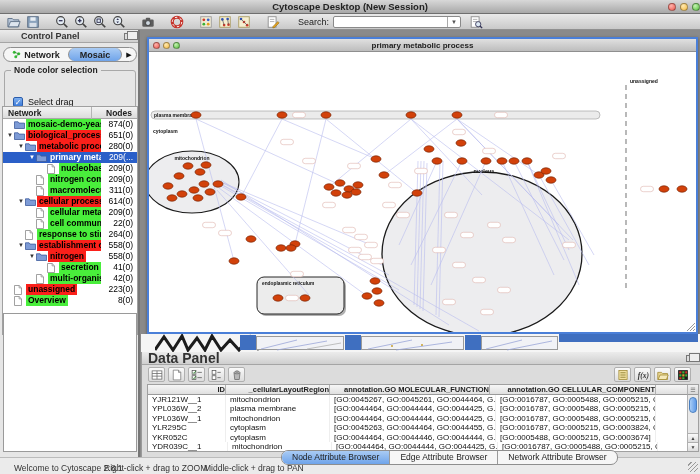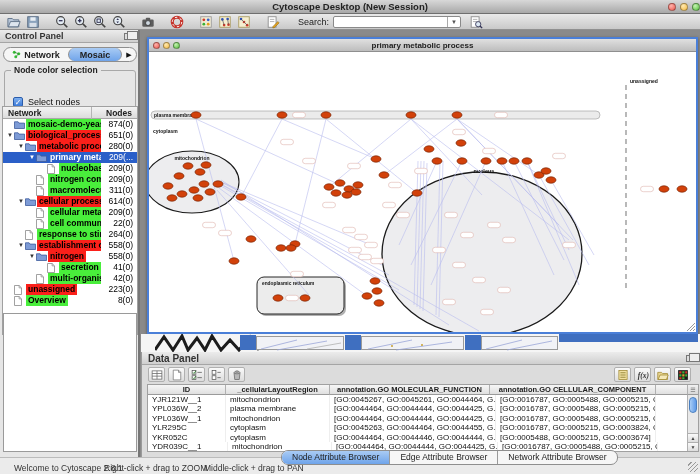--- a/index.html
+++ b/index.html
@@ -26,21 +26,21 @@
   .tb-icon svg { width:14px; height:13px; }
   #search-label { font-size:9px; color:#222; margin:0 4px 0 4px; }
   #search-wrap { width:128px; height:12px; background:#fff; border:1px solid #8a8a8a; border-radius:2px;
     display:flex; align-items:center; }
   #search-input { flex:1; border:none; outline:none; font-size:8px; height:10px; width:100px; background:transparent;}
   #search-arrow { width:13px; height:10px; border-left:1px solid #aaa; font-size:6px; color:#555; text-align:center; line-height:10px; }
 
   
   #controlpanel { left:0; top:30px; width:140px; height:427px; background:#e6e6e6; border-right:2px solid #777; }
   #cp-header { left:0; top:0; width:138px; height:13px; background:linear-gradient(#ececec,#cfcfcf);
-    border-bottom:1px solid #a5a5a5; font-size:9px; font-weight:bold; color:#333; padding-left:5px; line-height:13px; }
+    border-bottom:1px solid #a5a5a5; font-size:9px; font-weight:bold; color:#333; padding-left:21px; line-height:13px; }
   .float-icon { position:absolute; right:5px; top:3px; width:9px; height:7px; border:1px solid #777; background:#ddd; }
   .float-icon::after { content:""; position:absolute; left:2px; top:-3px; width:9px; height:7px; border:1px solid #777; background:#eee; }
   #cp-tabs { left:3px; top:17px; width:134px; height:15px; background:#f6f6f6; border:1px solid #8e8e8e; border-radius:8px;
     display:flex; overflow:hidden; }
   .cp-tab { height:100%; display:flex; align-items:center; justify-content:center; font-size:9px; font-weight:bold; color:#222; }
   #tab-network { width:64px; gap:3px; }
   #tab-mosaic { width:54px; background:linear-gradient(#a9cbf4,#6fa4ea); border-left:1px solid #8e8e8e; border-right:1px solid #8e8e8e; border-radius:7px; }
   #tab-arrow { flex:1; font-size:7px; color:#111; display:flex; align-items:center; justify-content:center; }
   #groupbox { left:4px; top:40px; width:132px; height:42px; border:1px solid #a8a8a8; border-radius:3px; }
   #group-label { position:absolute; left:6px; top:-6px; background:#e6e6e6; font-size:8.5px; font-weight:bold; color:#222; padding:0 3px; }
@@ -83,30 +83,30 @@
 
   
   #bgstrip { left:141px; top:334px; width:559px; height:18px; background:#f5f5f5; overflow:hidden; }
   .frag { position:absolute; top:2px; height:14px; background:#f1f2f6; border:1px solid #9a9a9a; }
   .bluetab { position:absolute; top:1px; height:15px; width:16px; background:#3f6fc0; }
   #bluebar { position:absolute; left:418px; top:0; width:139px; height:8px; background:#3f6fc0; }
 
   
   #datapanel { left:141px; top:352px; width:559px; height:105px; background:#dcdcdc; border-left:1px solid #9a9a9a; }
   #dp-header { height:13px; background:linear-gradient(#ececec,#cfcfcf); border-bottom:1px solid #a5a5a5;
-    font-size:10px; font-weight:bold; color:#333; padding-left:6px; line-height:13px; position:relative; }
+    font-size:14px; font-weight:bold; color:#333; padding-left:6px; line-height:13px; position:relative; }
   #dp-toolbar { height:19px; display:flex; align-items:center; padding:0 6px; }
   .dp-icon { width:17px; height:15px; border:1px solid #b0b0b0; background:linear-gradient(#fafafa,#ddd); border-radius:2px;
     margin-right:3px; display:flex; align-items:center; justify-content:center; }
   .dp-icon svg { width:12px; height:12px; }
   #dp-spacer { flex:1; }
   #dp-table { position:absolute; left:5px; top:32px; width:552px; height:68px; background:#fff; border:1px solid #a0a0a0; }
   #dp-thead { display:flex; height:10px; }
   .th { background:linear-gradient(#f6f6f6,#e0e0e0); border-right:1px solid #b0b0b0; border-bottom:1px solid #9a9a9a;
-    font-size:7.5px; font-weight:bold; color:#222; text-align:center; line-height:10px; overflow:hidden; white-space:nowrap; }
+    font-size:7.5px; font-weight:bold; color:#222; text-align:right; line-height:10px; overflow:hidden; white-space:nowrap; }
   .dp-row { display:flex; height:9.4px; }
   .td { font-size:8px; color:#111; line-height:9.4px; padding-left:4px; overflow:hidden; white-space:nowrap; border-right:1px solid #eee; }
   .td.id { font-weight:normal; }
   #dp-vscroll { position:absolute; right:0; top:10px; bottom:0; width:11px; background:#e9e9e9; border-left:1px solid #b0b0b0; }
   #dp-thumb { position:absolute; left:1px; top:2px; width:8px; height:16px; border-radius:4px;
     background:linear-gradient(90deg,#a8cdf6,#5f9ae8); border:1px solid #4a7fc0; }
   .scroll-btn { position:absolute; left:0; width:10px; height:9px; background:linear-gradient(#fafafa,#ddd);
     border-top:1px solid #b0b0b0; font-size:5px; color:#444; text-align:center; line-height:9px; }
   #corner-btn { position:absolute; right:0; top:0; width:11px; height:10px; background:linear-gradient(#f0f0f0,#d8d8d8);
     border-left:1px solid #b0b0b0; border-bottom:1px solid #9a9a9a; font-size:6px; line-height:10px; text-align:center; color:#555; }
@@ -278,21 +278,21 @@
     </div>
     <div id="tab-mosaic" class="cp-tab">
       <span>Mosaic</span>
     </div>
     <div id="tab-arrow">▶</div>
   </div>
   <div id="groupbox" class="abs">
     <span id="group-label">Node color selection</span>
     <div id="checkbox-row">
       <span id="checkbox">✓</span>
-      <span id="checkbox-label">Select nodes</span>
+      <span id="checkbox-label">Select drag</span>
     </div>
   </div>
   <div id="tree" class="abs">
     <div id="tree-header">
       <span class="c1">Network</span>
       <span class="c2">Nodes</span>
     </div>
     <div id="tree-body">
         <div class="trow" style="padding-left: 3px;">
           <span class="t-arrow"></span>

